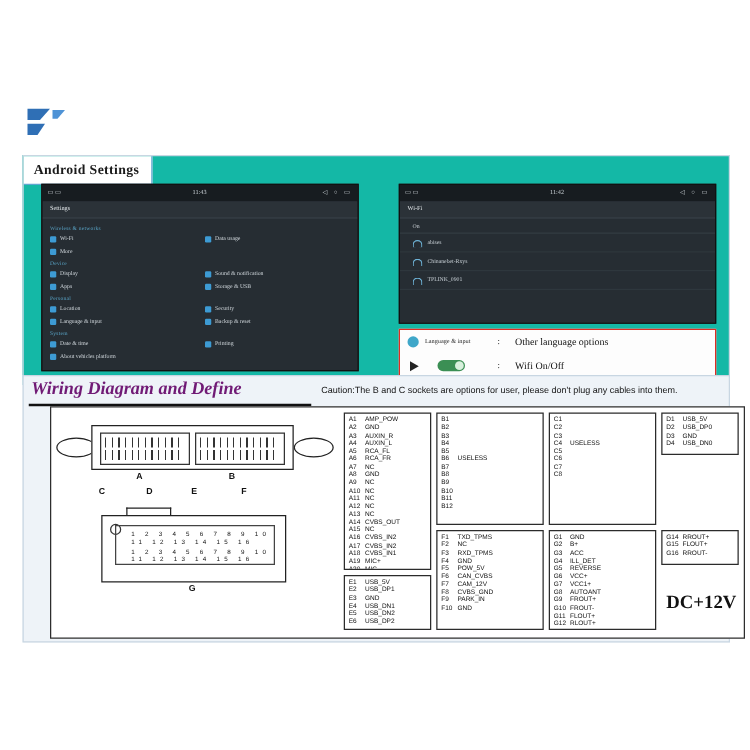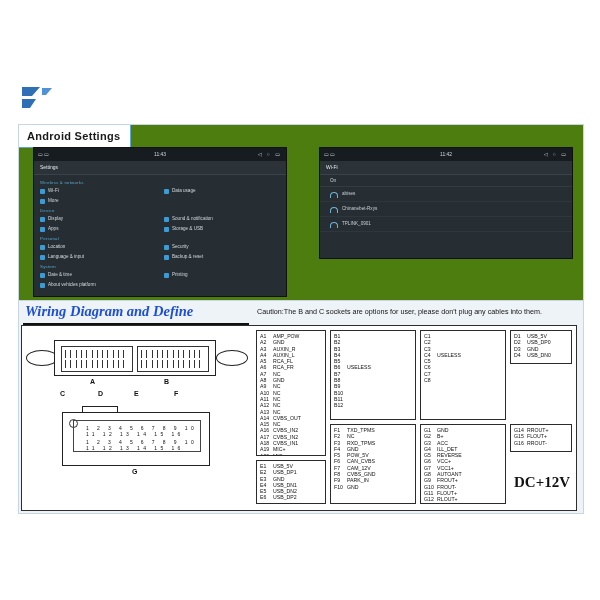--- a/index.html
+++ b/index.html
@@ -26,22 +26,23 @@
     position: absolute;
     left: 20px; top: 85px;
     width: 34px; height: 26px;
   }
 
   
   .android-band {
     position: absolute;
     left: 18px; top: 124px;
     width: 564px; height: 182px;
-    background: #4d7c0f;
+    background: #14b8a6;
     border: 1px solid #c8d6e2;
+    font-family: Liberation Serif, serif;
   }
   .section-title {
     position: absolute;
     left: 0px; top: 0px;
     height: 20px;
     padding: 2px 10px 0 8px;
     background: #ffffff;
     border: 1px solid #5fa6d0;
     border-left: none;
     border-top: none;
@@ -221,40 +222,40 @@
     width: 564px; height: 212px;
     background: #eef3f8;
     border: 1px solid #c8d6e2;
   }
   .wiring-title {
     position: absolute;
     left: 6px; top: 2px;
     font-size: 14.5px;
     font-weight: bold;
     font-style: italic;
-    color: #1d4ed8;
+    color: #701a75;
     font-family: "Liberation Serif", serif;
   }
   .wiring-underline {
     position: absolute;
     left: 4px; top: 22px;
     width: 226px; height: 2px;
     background: #111;
   }
   .caution {
     position: absolute;
     left: 238px; top: 6px;
     width: 320px;
     font-size: 7.2px;
     color: #151515;
   }
 
   .white-sheet {
     position: absolute;
-    left: 2px; top: 24px;
+    left: 21px; top: 24px;
     width: 554px; height: 184px;
     background: #ffffff;
     border: 1px solid #2d2d2d;
   }
 
   
   .draw {
     position: absolute;
     left: 2px; top: 2px;
     width: 228px; height: 178px;
@@ -445,20 +446,34 @@
           <span class="wicon"></span>
           <span>Chinanebet-Rxys</span>
         </div>
         <div class="wifi-item">
           <span class="wicon"></span>
           <span>TPLINK_0901</span>
         </div>
       </div>
     </div>
 
+    <div class="red-box">
+      <div class="red-row">
+        <span class="mini-icon"></span>
+        <span class="lab">Language &amp; input</span>
+        <span class="colon">:</span>
+        <span class="note">Other language options</span>
+      </div>
+      <div class="red-row">
+        <span class="play-tri"></span>
+        <span class="toggle"></span>
+        <span class="colon">:</span>
+        <span class="note">Wifi On/Off</span>
+      </div>
+    </div>
   </div>
 
   <div class="wiring-band">
     <div class="wiring-title">Wiring Diagram and Define</div>
     <div class="wiring-underline"></div>
     <div class="caution">Caution:The B and C sockets are options for user, please don't plug any cables into them.</div>
 
     <div class="white-sheet">
 
       <div class="draw">

